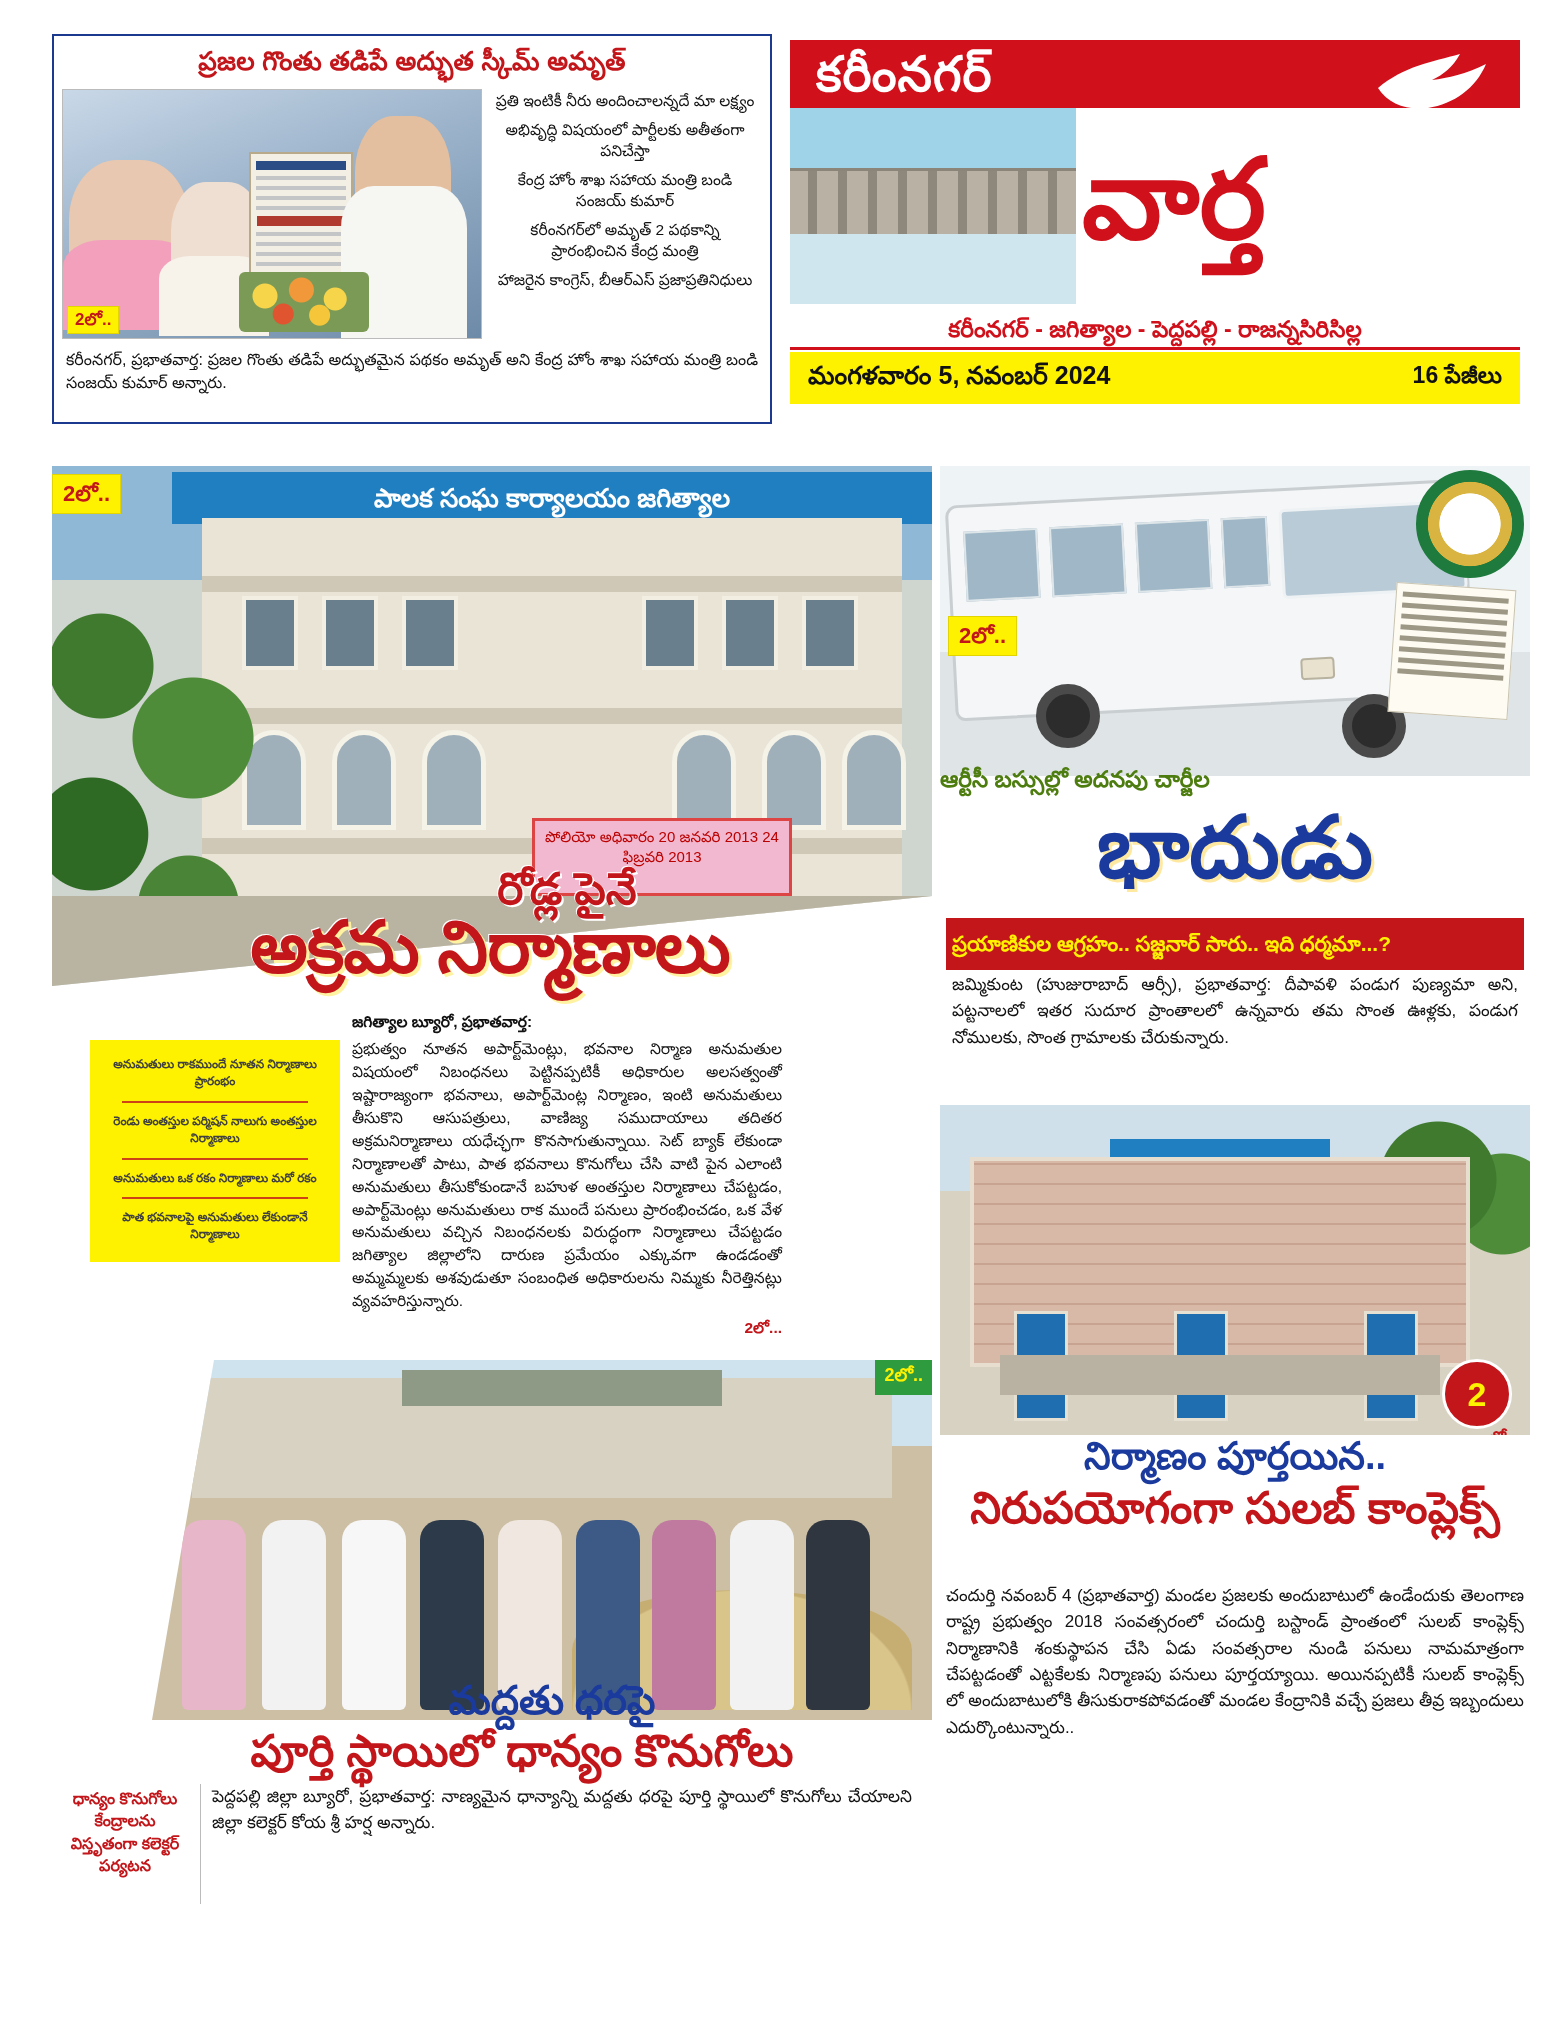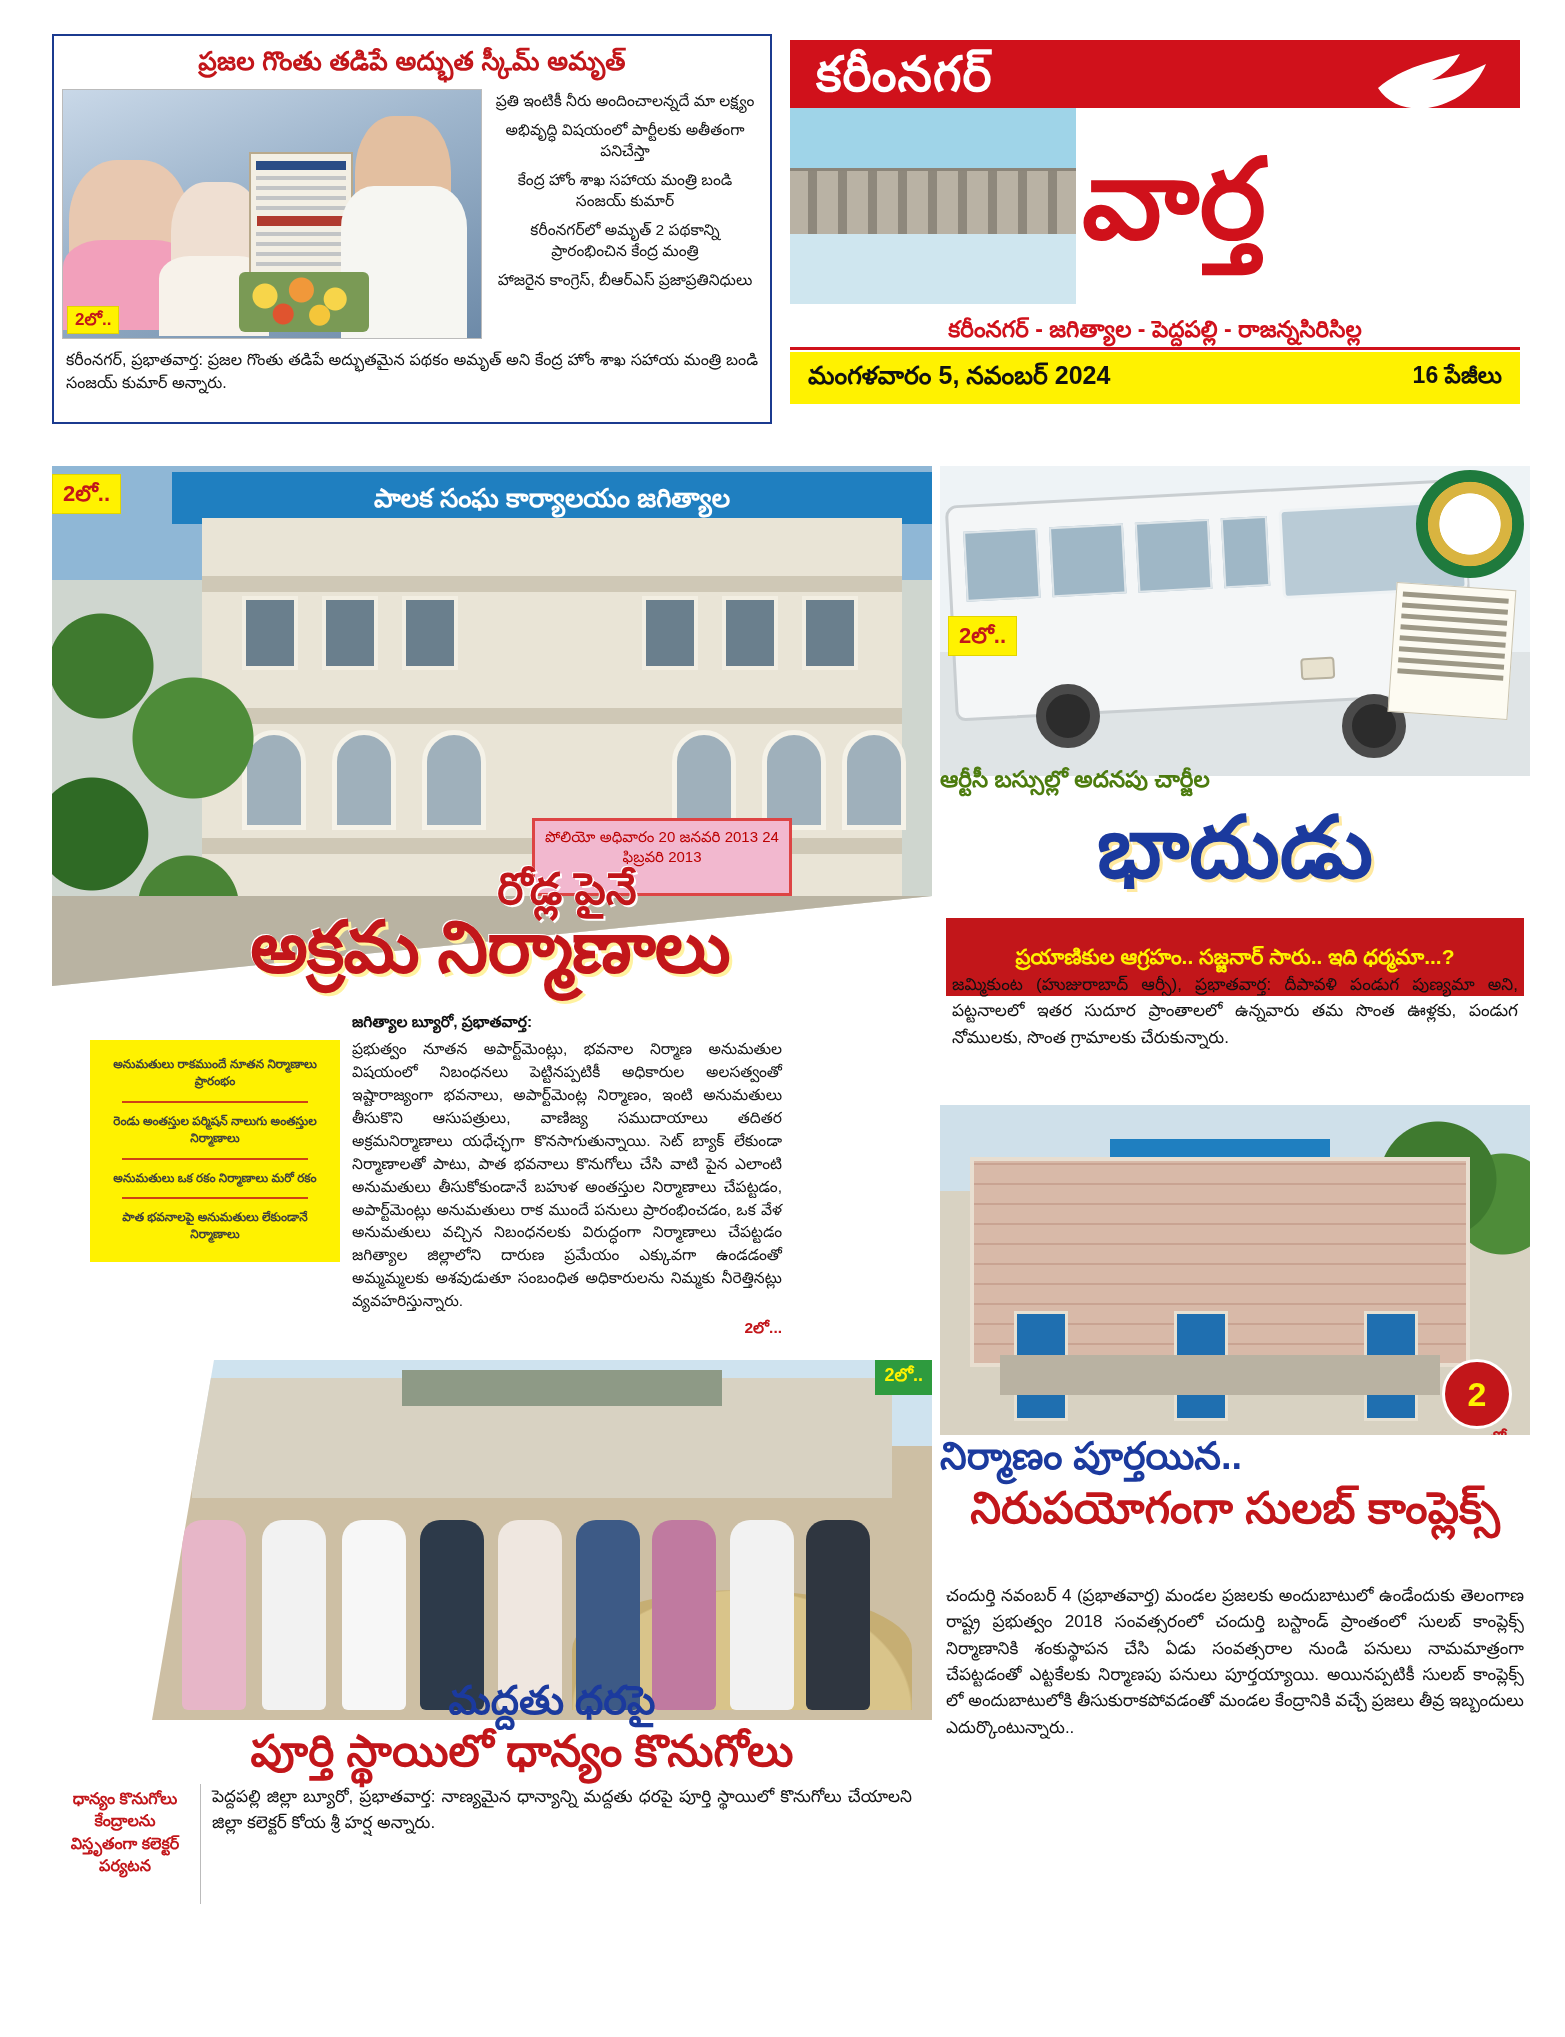--- a/index.html
+++ b/index.html
@@ -195,21 +195,21 @@
     position:absolute; left:0; top:300px; width:590px; 
     color:#4d7c0f; font-size:23px; font-weight:bold;
   }
   .hl-bhaduru {
     position:absolute; left:0; top:336px; width:590px; text-align:center;
     color:#1b3a9e; font-size:86px; font-weight:bold; line-height:1.05;
     text-shadow:3px 3px 0 #ffe9a0;
   }
   .sub-red {
     position:absolute; left:6px; top:452px; width:578px; background:#c2161a; color:#fff200;
-    font-size:21px; font-weight:bold; text-align:center; padding:26px 6px; line-height:1.25;
+    font-size:21px; font-weight:bold; padding:13px 6px; line-height:1.25;
   }
   .bus-body {
     position:absolute; left:12px; top:506px; width:566px; font-size:17px; line-height:1.55;
     color:#111; text-align:justify;
   }
 
   
   .story-sulabh { position:absolute; left:940px; top:1105px; width:590px; height:900px; }
   .sul-photo {
     position:absolute; left:0; top:0; width:590px; height:330px; overflow:hidden;
@@ -230,21 +230,21 @@
   .sul-photo .tree { position:absolute; left:430px; top:0px; width:170px; height:150px;
     background:radial-gradient(circle at 40% 50%, #3f7a2f 0 58px, transparent 59px),
                radial-gradient(circle at 78% 66%, #4e8c39 0 50px, transparent 51px); }
   .sul-photo .badge-round {
     position:absolute; right:18px; bottom:6px; width:70px; height:70px; border-radius:50%;
     background:#c2161a; color:#fff200; font-weight:bold; font-size:34px;
     display:flex; align-items:center; justify-content:center; border:3px solid #fff;
   }
   .sul-photo .badge-lo { position:absolute; right:14px; bottom:-18px; color:#c2161a; font-weight:bold; font-size:18px;}
   .hl-nirmanam {
-    position:absolute; left:0; top:330px; width:590px; text-align:left;
+    position:absolute; left:0; top:330px; width:590px; text-align:center;
     color:#1b3a9e; font-size:38px; font-weight:bold;
   }
   .hl-nirupa {
     position:absolute; left:0; top:378px; width:590px; text-align:center;
     color:#c2161a; font-size:44px; font-weight:bold;
   }
   .sul-sub {
     position:absolute; left:0; top:436px; width:590px; text-align:center;
     color:#1b3a9e; font-size:20px; font-weight:bold;
   }

